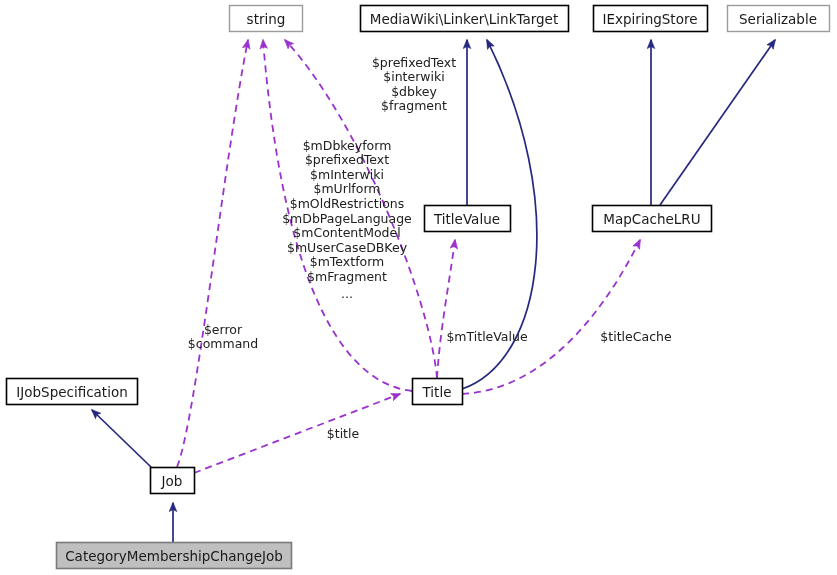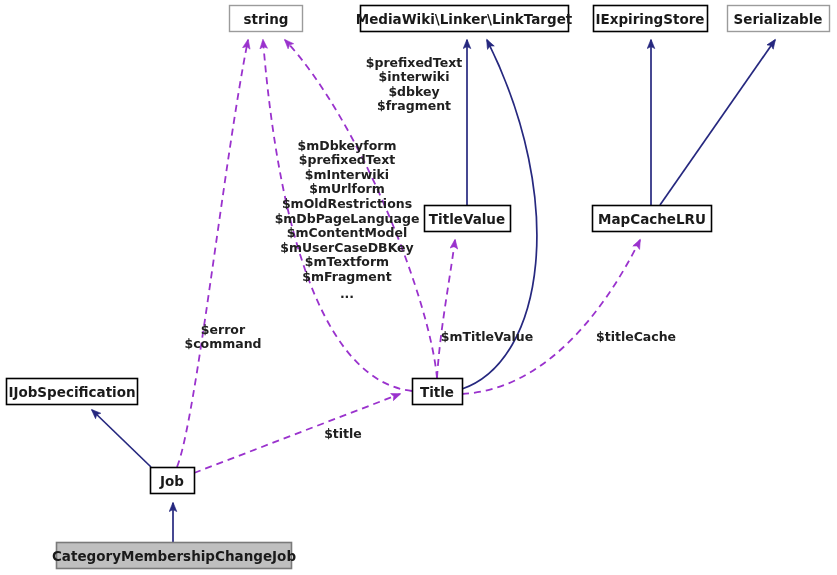--- a/index.html
+++ b/index.html
@@ -1,17 +1,17 @@
 <!DOCTYPE html>
 <html><head>
 <meta charset="utf-8">
 <style>
   html,body{margin:0;padding:0;background:#ffffff;}
   body{font-family:"DejaVu Sans","Liberation Sans",sans-serif;}
-  #diagram-root{position:relative;width:837px;height:575px;background:#ffffff;overflow:hidden;font-weight:bold;}
+  #diagram-root{position:relative;width:837px;height:575px;background:#ffffff;overflow:hidden;}
   svg#uml{position:absolute;left:0;top:0;width:837px;height:575px;}
   .node-label{font-family:"DejaVu Sans","Liberation Sans",sans-serif;font-size:13.5px;fill:#1a1a1a;text-anchor:middle;dominant-baseline:middle;}
   .edge-label{font-family:"DejaVu Sans","Liberation Sans",sans-serif;font-size:12.5px;fill:#202020;text-anchor:middle;dominant-baseline:middle;}
   .box-plain{fill:#ffffff;stroke:#000000;stroke-width:1.6;}
   .box-gray-border{fill:#ffffff;stroke:#9b9b9b;stroke-width:1.4;}
   .box-filled{fill:#bfbfbf;stroke:#7a7a7a;stroke-width:1.6;}
   .inherit-line{stroke:#26287f;stroke-width:1.7;fill:none;}
   .usage-line{stroke:#9a32cd;stroke-width:1.8;fill:none;stroke-dasharray:7,5;}
 </style>
 </head>

